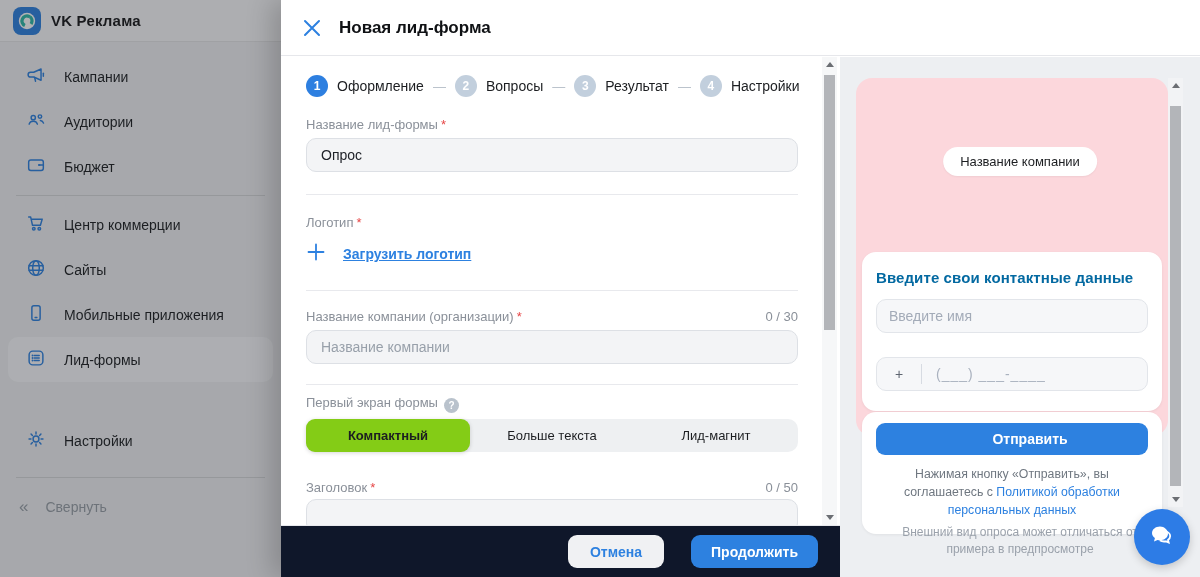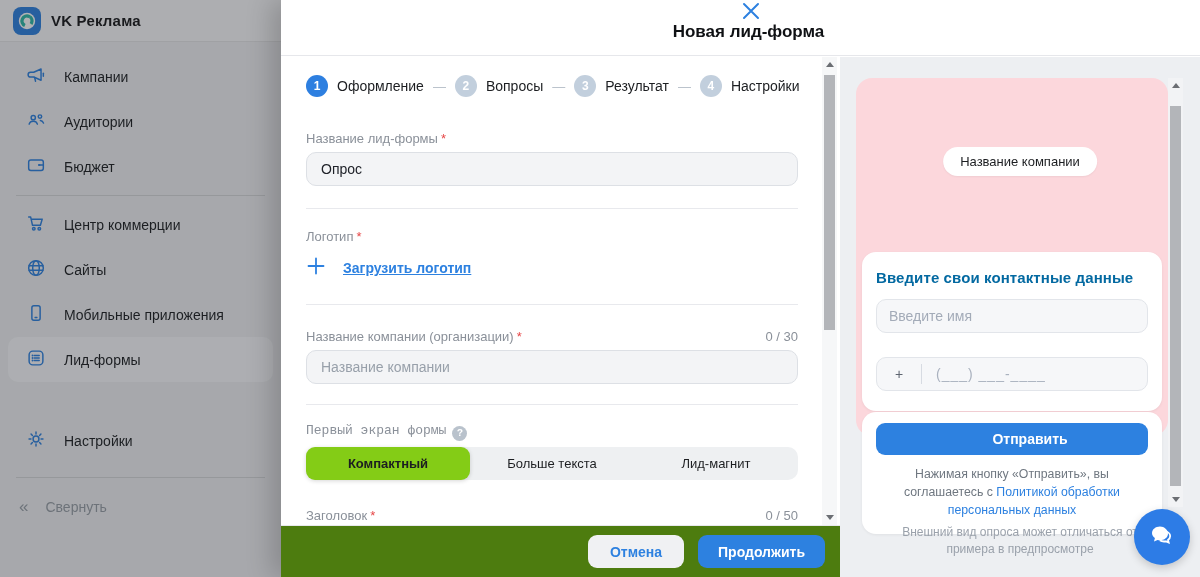--- a/index.html
+++ b/index.html
@@ -18,21 +18,21 @@
   .sb-item svg { stroke:#2d81e0; fill:none; stroke-width:1.6; stroke-linecap:round; stroke-linejoin:round; }
   .sb-div { height:1px; background:rgba(0,0,0,.10); margin:6px 16px; }
   .sb-gap { height:36px; }
   .sb-chev { margin-left:auto; margin-right:20px; color:#7e858d; font-size:16px; }
   .sb-collapse { height:45px; display:flex; align-items:center; gap:17px; padding-left:19px; color:#989fa7; font-size:14px; cursor:pointer; }
   .sb-collapse .g { font-size:17px; color:#9aa1a9; }
   .dim { position:absolute; left:0; top:0; width:281px; height:577px; background:rgba(28,32,38,.35); z-index:40; }
 
   
   .modal { position:absolute; left:281px; top:0; width:919px; height:577px; background:#fff; box-shadow:-10px 0 24px rgba(0,0,0,.18); z-index:60; }
-  .m-head { position:absolute; left:0; top:0; width:919px; height:56px; border-bottom:1px solid #e6e7eb; display:flex; align-items:center; background:#fff;flex-direction:column; }
+  .m-head { position:absolute; left:0; top:0; width:919px; height:56px; border-bottom:1px solid #e6e7eb; display:flex; align-items:center; background:#fff; }
   .x-btn { width:22px; height:22px; margin-left:20px; cursor:pointer; display:flex; align-items:center; justify-content:center; }
   .m-title { margin-left:16px; font-size:17px; font-weight:bold; color:#0f1114; }
 
   .form-col { position:absolute; left:0; top:57px; width:559px; height:468px; background:#fff; padding:0 42px 0 25px; overflow:hidden; }
   .steps { display:flex; align-items:center; margin-top:16px; height:26px; gap:9px; }
   .step { display:flex; align-items:center; gap:9px; }
   .s-circ { width:22px; height:22px; border-radius:50%; background:#c2cfdd; color:#fff; font-size:12px; font-weight:bold; display:flex; align-items:center; justify-content:center; }
   .step.active .s-circ { background:#2d7fe0; }
   .s-lbl { font-size:14px; color:#1c1e21; }
   .s-dash { color:#b3bcc6; font-size:13px; }
@@ -47,21 +47,21 @@
 
   .upload { display:flex; align-items:center; gap:17px; margin-top:12px; height:24px; cursor:pointer; }
   .upload .u-txt { color:#2d81e0; font-size:14px; font-weight:bold;text-decoration:underline; }
 
   .help-dot { display:inline-flex; width:15px; height:15px; border-radius:50%; background:#b9c2cc; color:#fff; font-size:10px; font-weight:bold; align-items:center; justify-content:center; margin-left:6px; vertical-align:-2px; }
 
   .seg { margin-top:6px; height:33px; background:#eef0f2; border-radius:10px; display:flex; align-items:stretch; }
   .seg-item { flex:1; display:flex; align-items:center; justify-content:center; font-size:13px; color:#1c1e21; cursor:pointer; border-radius:9px; }
   .seg-item.sel { background:#84cc16; box-shadow:0 1px 4px rgba(0,0,0,.16); font-weight:bold;text-align:right; }
 
-  .m-footer { position:absolute; left:0; bottom:0; width:559px; height:52px; background:#4d7c0f; border-top:1px solid #e8e9ed; display:flex; align-items:center; justify-content:flex-end; gap:14px; padding-right:15px; z-index:5; }
+  .m-footer { position:absolute; left:0; bottom:0; width:559px; height:52px; background:#0f172a; border-top:1px solid #e8e9ed; display:flex; align-items:center; justify-content:flex-end; gap:27px; padding-right:22px; z-index:5; }
   .btn { height:33px; border:none; border-radius:9px; font-size:14px; font-weight:bold; font-family:inherit; cursor:pointer; }
   .btn.ghost { background:#f0f1f3; color:#2d81e0; padding:0 22px; }
   .btn.primary { background:#2d81e0; color:#fff; padding:0 20px; }
 
   
   .vscroll { position:absolute; width:15px; background:#f6f7f8; }
   .vs-modal { left:541px; top:57px; height:468px; }
   .vs-thumb { position:absolute; left:2px; width:11px; background:#b3b5b9; }
   .vs-up, .vs-down { position:absolute; left:4px; width:0; height:0; }
   .vs-up { top:5px; border-left:4px solid transparent; border-right:4px solid transparent; border-bottom:5px solid #6b6e73; }
@@ -236,52 +236,52 @@
           <span class="s-circ">3</span>
           <span class="s-lbl">Результат</span>
         </div>
         <span class="s-dash">—</span>
         <div class="step">
           <span class="s-circ">4</span>
           <span class="s-lbl">Настройки</span>
         </div>
       </div>
 
-      <div class="f-label" style="margin-top:32px;">
+      <div class="f-label" style="margin-top:18px;">
         <span>Название лид-формы</span><span class="req">*</span>
       </div>
       <input class="t-input" style="margin-top: 6px;" value="Опрос">
 
       <div class="h-div" style="margin-top:22px;"></div>
 
       <div class="f-label" style="margin-top:20px;">
         <span>Логотип</span><span class="req">*</span>
       </div>
       <div class="upload">
         <span>
           <svg width="20" height="20" viewBox="0 0 20 20">
               <path d="M10 2.5v15M2.5 10h15" stroke="#2d81e0" stroke-width="1.8" stroke-linecap="round"></path>
             </svg>
         </span>
         <span class="u-txt">Загрузить логотип</span>
       </div>
 
       <div class="h-div" style="margin-top:24px;"></div>
 
-      <div class="label-row" style="margin-top:24px;">
+      <div class="label-row" style="margin-top:18px;">
         <div class="f-label">
           <span>Название компании (организации)</span><span class="req">*</span>
         </div>
         <span class="counter">0 / 30</span>
       </div>
       <input class="t-input" style="margin-top: 6px;" placeholder="Название компании">
 
       <div class="h-div" style="margin-top:20px;"></div>
 
-      <div class="f-label" style="margin-top:18px;font-family:Liberation Mono, monospace;">
+      <div class="f-label" style="margin-top:10px;">
         <span>Первый экран формы</span><span class="help-dot">?</span>
       </div>
       <div class="seg">
         <div class="seg-item sel">Компактный</div>
         <div class="seg-item">Больше текста</div>
         <div class="seg-item">Лид-магнит</div>
       </div>
 
       <div class="label-row" style="margin-top:28px;align-items:center;">
         <div class="f-label">

